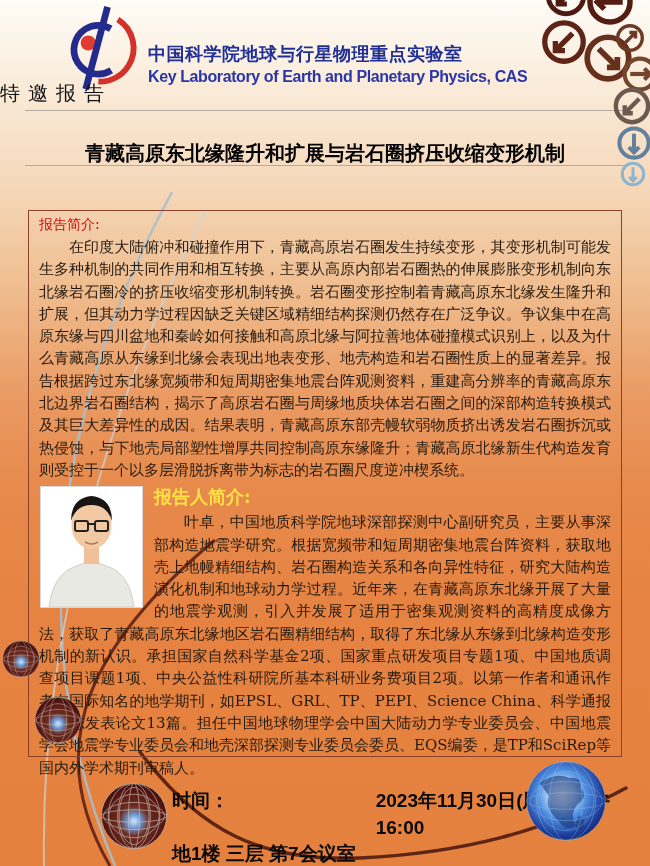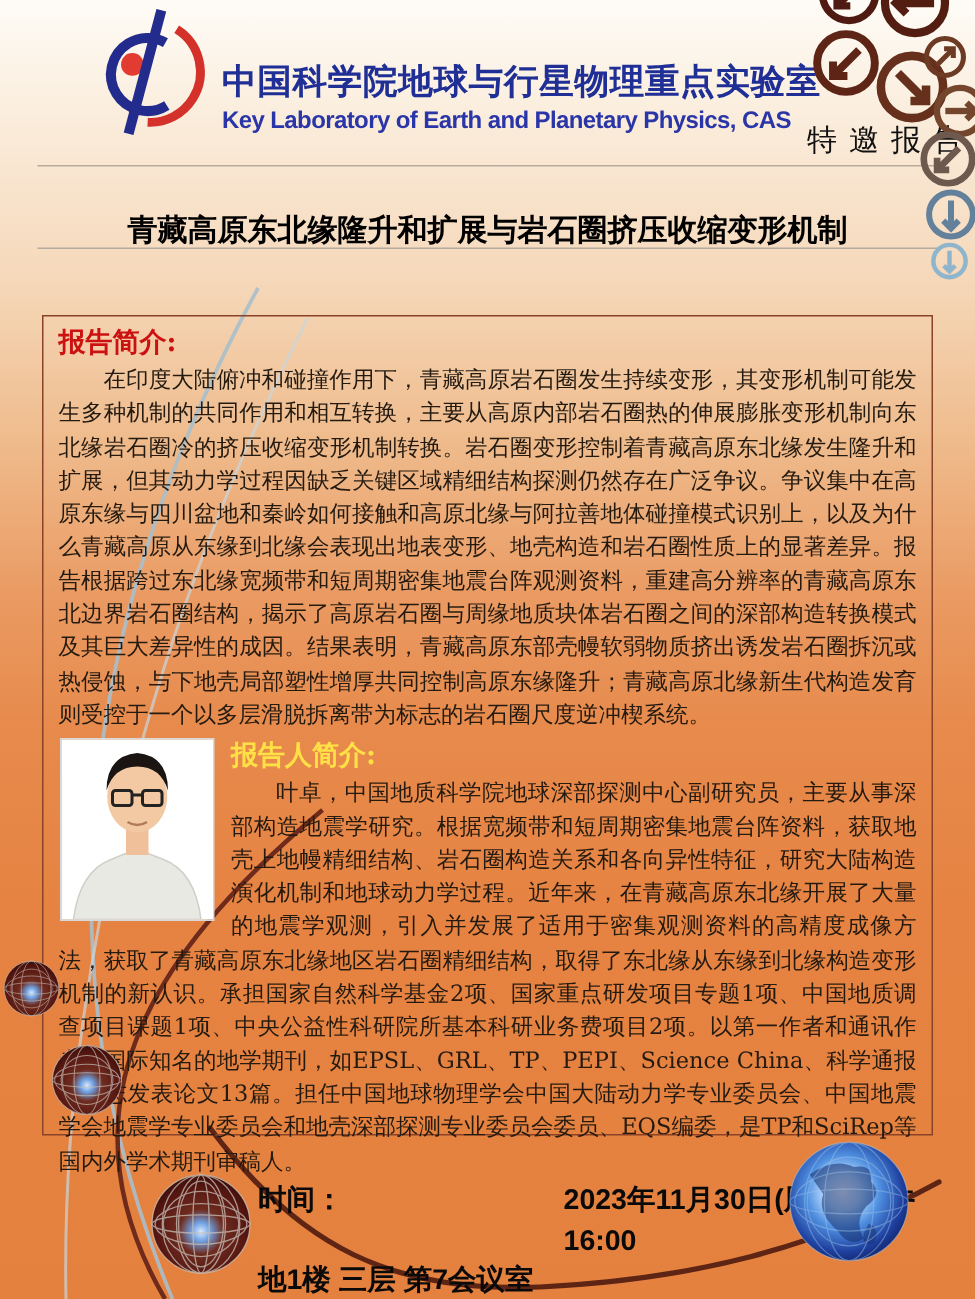--- a/index.html
+++ b/index.html
@@ -3,33 +3,33 @@
 <meta charset="utf-8">
 <style>
   html,body{margin:0;padding:0;}
   .page{position:relative;width:650px;height:866px;overflow:hidden;
     background:linear-gradient(180deg,#FEFCF7 0%,#FAEBD9 10%,#F5D7B8 22%,#EFBB8C 34%,#EA9A62 46%,#E78A4C 56%,#E68342 70%,#E5813E 100%);
     font-family:"Liberation Sans",sans-serif;}
   .deco{position:absolute;left:0;top:0;width:650px;height:866px;pointer-events:none;}
   .header{position:absolute;left:56px;top:6px;display:flex;align-items:center;}
   .logo{width:88px;height:84px;flex:0 0 auto;}
   .org{margin-left:4px;}
-  .org-cn{font-size:23px;font-weight:bold;color:#1F2F96;letter-spacing:0.5px;white-space:nowrap;margin-top:32px;}
+  .org-cn{font-size:18px;font-weight:bold;color:#1F2F96;letter-spacing:0.5px;white-space:nowrap;margin-top:32px;}
   .org-en{font-size:16px;font-weight:bold;color:#2A35A8;letter-spacing:-0.4px;margin-top:2px;white-space:nowrap;}
-  .talk-type{position:absolute;top:80px;left:0;width:100%;text-align:right;
+  .talk-type{position:absolute;top:80px;left:0;width:100%;text-align:left;
     font-family:"DejaVu Serif",serif;font-size:20px;letter-spacing:8px;color:#111;}
   .rule{position:absolute;left:25px;right:25px;height:1px;background:#b5aa9e;}
   .rule1{top:110px}.rule2{top:165px}
   .title{position:absolute;top:140px;left:0;width:100%;margin:0;text-align:center;
     font-size:20px;font-weight:bold;color:#000;letter-spacing:0;}
   .speaker{position:absolute;top:176px;left:0;width:100%;text-align:center;
     font-family:"DejaVu Serif",serif;font-size:22px;color:#111;}
   .box{position:absolute;left:28px;top:210px;width:594px;height:547px;box-sizing:border-box;
     border:1px solid #8A4228;padding:5px 10px 0;}
-  .abs-head{color:#CC1111;font-weight:bold;font-family:"DejaVu Serif",serif;font-size:18px;}
+  .abs-head{color:#CC1111;font-weight:normal;font-family:"DejaVu Serif",serif;font-size:14px;}
   .body-text{margin:2px 0 4px;font-family:"DejaVu Serif",serif;font-size:15px;line-height:22.3px;
     color:#241A10;text-align:justify;text-indent:2em;}
   .bio-sec{margin-top:3px;}
   .photo{float:left;width:101px;height:120px;background:#fff;outline:1px solid #d8d8d8;margin:2px 12px 2px 2px;}
   .photo svg{width:100%;height:100%;display:block;}
   .bio-head{color:#FFE146;font-weight:bold;font-family:"DejaVu Serif",serif;font-size:18px;}
   .footer{position:absolute;left:172px;top:788px;display:grid;grid-template-columns:auto 1fr;
     column-gap:20px;font-weight:bold;font-size:19px;color:#0A0A0A;line-height:26.5px;}
   .arr{position:absolute;}
   .arr circle,.arr line,.arr polyline{stroke:currentColor;fill:none;}

